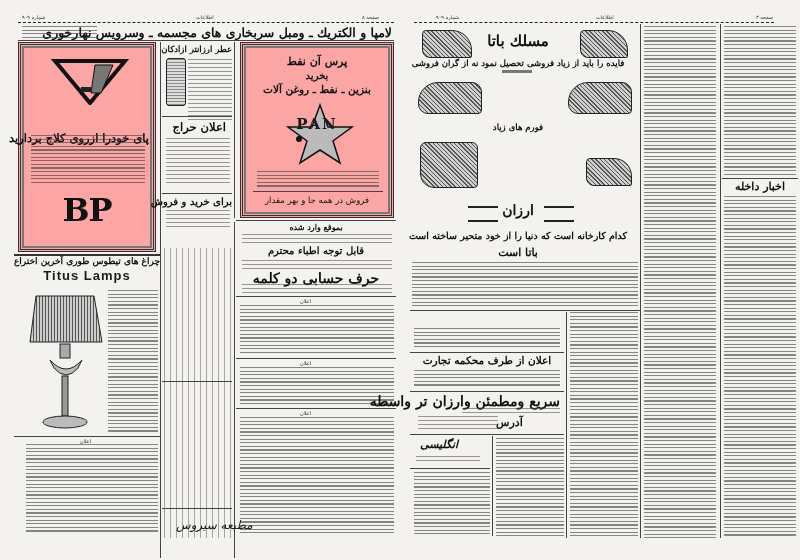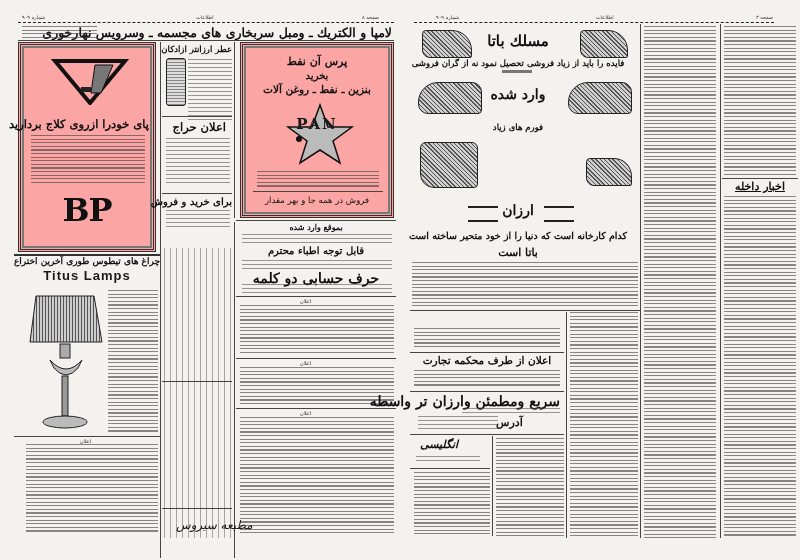--- a/index.html
+++ b/index.html
@@ -35,21 +35,21 @@
   <div class="headline" style="right:8px;top:25px;font-size:12.5px;">لامپا و الکتریك ـ ومبل سربخاری های مجسمه ـ وسرویس نهارخوری</div>
   <div class="lines dense" style="left:22px;top:26px;width:75px;height:12px;"></div>
   <div class="hrule" style="left:18px;top:40px;width:376px;"></div>
 
   <div class="box hatchborder" style="left:18px;top:42px;width:138px;height:210px;">
     <svg class="abs" style="left:30px;top:12px;" width="78" height="48" viewBox="0 0 78 48">
       <polygon points="4,4 74,4 39,46" fill="none" stroke="#111" stroke-width="4"></polygon>
       <path d="M44,8 L62,8 L50,36 L40,36 Z" fill="#777" stroke="#111" stroke-width="1"></path>
       <rect x="30" y="30" width="10" height="5" fill="#222"></rect>
     </svg>
-    <div class="headline ctr" style="left:4px;right:4px;top:72px;font-size:11.5px;padding-left:29px;">پای خودرا ازروی کلاج بردارید</div>
+    <div class="headline ctr" style="left:4px;right:4px;top:86px;font-size:11.5px;padding-left:29px;">پای خودرا ازروی کلاج بردارید</div>
     <div class="lines dense" style="left:10px;top:90px;width:114px;height:50px;"></div>
     <div class="abs ctr" style="left:0;right:0;top:146px;font-family:'DejaVu Serif',serif;font-size:32px;font-weight:bold;letter-spacing:-1px;color:#111;">BP</div>
   </div>
 
   <div class="vrule" style="left:160px;top:42px;height:516px;"></div>
   <div class="abs" style="left:162px;top:42px;width:72px;height:100px;">
     <div class="headline" style="right:2px;top:2px;font-size:8.5px;">عطر ارزانتر ازادکان</div>
     <div class="abs" style="left:4px;top:16px;width:18px;height:46px;border:1.5px solid #222;border-radius:3px;background:repeating-linear-gradient(0deg,#888 0,#888 1px,#ddd 1px,#ddd 3px);"></div>
     <div class="lines" style="left:26px;top:17px;width:44px;height:62px;"></div>
   </div>
@@ -137,21 +137,20 @@
   <div class="dashrule" style="left:14px;top:22px;width:360px;"></div>
 
   <div class="abs" style="left:2px;top:24px;width:232px;height:248px;">
     <div class="shoe" style="left:20px;top:6px;width:48px;height:26px;border-radius:4px 20px 2px 8px;"></div>
     <div class="shoe" style="left:178px;top:6px;width:46px;height:26px;border-radius:4px 20px 2px 8px;"></div>
     <div class="headline ctr" style="left:0;right:0;top:8px;font-size:15px;">مسلك باتا</div>
     <div class="headline ctr" style="left:0;right:0;top:34px;font-size:8.5px;">فایده را باید از زیاد فروشی تحصیل نمود نه از گران فروشی</div>
     <div class="hrule" style="left:100px;top:46px;width:30px;border-top:3px solid #777;"></div>
     <div class="shoe" style="left:16px;top:58px;width:62px;height:30px;border-radius:20px 10px 4px 10px;"></div>
     <div class="shoe" style="left:166px;top:58px;width:62px;height:30px;border-radius:20px 10px 4px 10px;"></div>
-    <div class="headline ctr" style="left:0;right:0;top:62px;font-size:14px;">وارد شده</div>
     <div class="headline ctr" style="left:0;right:0;top:98px;font-size:8.5px;">فورم های زیاد</div>
     <div class="shoe" style="left:18px;top:118px;width:56px;height:44px;border-radius:6px 6px 4px 14px;"></div>
     <div class="shoe" style="left:184px;top:134px;width:44px;height:26px;border-radius:4px 18px 2px 8px;"></div>
     <div class="abs" style="left:66px;top:182px;width:30px;height:12px;border-top:2px solid #222;border-bottom:2px solid #222;"></div>
     <div class="abs" style="left:142px;top:182px;width:30px;height:12px;border-top:2px solid #222;border-bottom:2px solid #222;"></div>
     <div class="headline ctr" style="left:0;right:0;top:178px;font-size:14px;">ارزان</div>
     <div class="headline ctr" style="left:0;right:0;top:206px;font-size:9.5px;">کدام کارخانه است که دنیا را از خود متحیر ساخته است</div>
     <div class="headline ctr" style="left:0;right:0;top:222px;font-size:11px;">باتا است</div>
   </div>
   <div class="lines dense" style="left:12px;top:262px;width:226px;height:44px;"></div>
@@ -179,15 +178,15 @@
   <div class="lines dense" style="left:96px;top:438px;width:68px;height:98px;"></div>
 
   <div class="vrule" style="left:166px;top:312px;height:226px;"></div>
   <div class="lines dense" style="left:170px;top:312px;width:68px;height:226px;"></div>
 
   <div class="vrule" style="left:240px;top:24px;height:514px;"></div>
   <div class="lines dense" style="left:244px;top:26px;width:72px;height:512px;"></div>
   <div class="vrule" style="left:320px;top:24px;height:514px;"></div>
   <div class="lines dense" style="left:324px;top:26px;width:72px;height:150px;"></div>
   <div class="hrule" style="left:322px;top:178px;width:76px;"></div>
-  <div class="headline ctr" style="left:322px;width:76px;top:180px;font-size:11px;text-decoration:underline;">اخبار داخله</div>
+  <div class="headline ctr" style="left:322px;width:76px;top:180px;font-size:11px;">اخبار داخله</div>
   <div class="lines dense" style="left:324px;top:196px;width:72px;height:342px;"></div>
 </div>
 
 </body></html>

